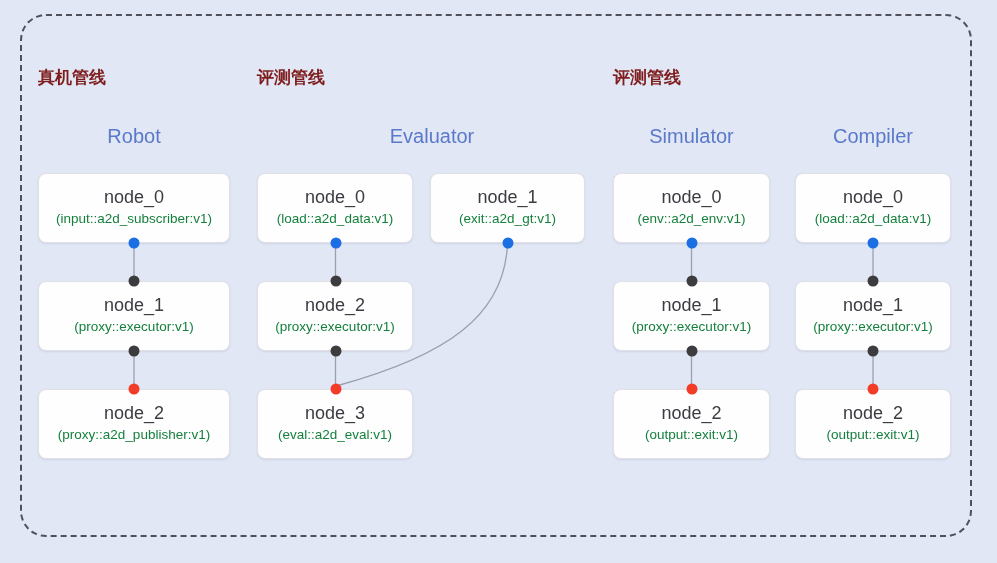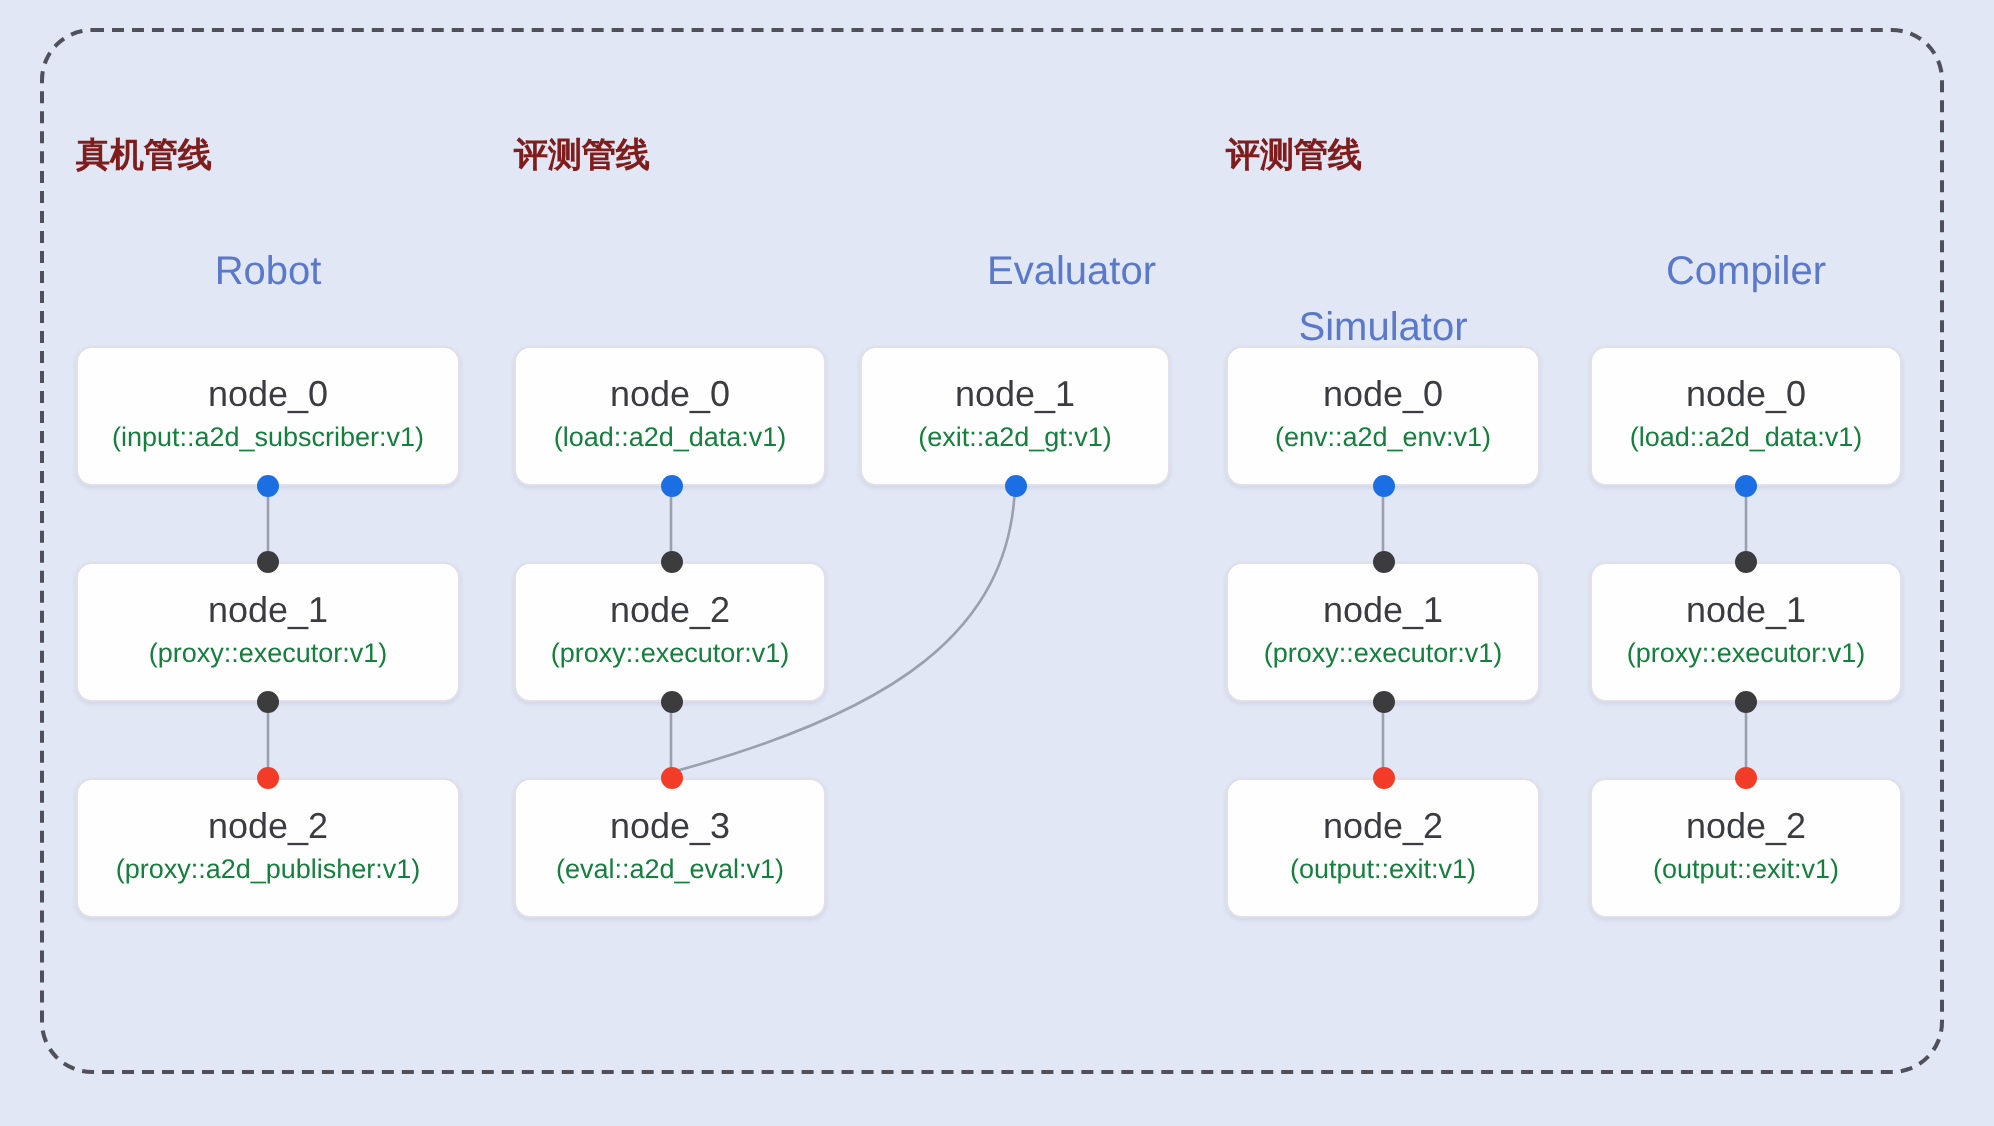--- a/index.html
+++ b/index.html
@@ -73,41 +73,41 @@
   <div class="node" style="left:38px;top:281px;width:192px;">
     <div class="t">node_1</div>
     <div class="s">(proxy::executor:v1)</div>
   </div>
   <div class="node" style="left:38px;top:389px;width:192px;">
     <div class="t">node_2</div>
     <div class="s">(proxy::a2d_publisher:v1)</div>
   </div>
 
   <div class="title-zh" style="left:257px;width:328px;">评测管线</div>
-  <div class="title-en" style="left:250px;width:328px;text-align:right;">Evaluator</div>
+  <div class="title-en" style="left:268px;width:328px;">Evaluator</div>
 
   <div class="node" style="left:257px;top:173px;width:156px;">
     <div class="t">node_0</div>
     <div class="s">(load::a2d_data:v1)</div>
   </div>
   <div class="node" style="left:430px;top:173px;width:155px;">
     <div class="t">node_1</div>
     <div class="s">(exit::a2d_gt:v1)</div>
   </div>
   <div class="node" style="left:257px;top:281px;width:156px;">
     <div class="t">node_2</div>
     <div class="s">(proxy::executor:v1)</div>
   </div>
   <div class="node" style="left:257px;top:389px;width:156px;">
     <div class="t">node_3</div>
     <div class="s">(eval::a2d_eval:v1)</div>
   </div>
 
   <div class="title-zh" style="left:613px;width:157px;">评测管线</div>
-  <div class="title-en" style="left:613px;width:157px;margin-top:28px;">Simulator</div>
+  <div class="title-en" style="left:613px;width:157px;">Simulator</div>
 
   <div class="node" style="left:613px;top:173px;width:157px;">
     <div class="t">node_0</div>
     <div class="s">(env::a2d_env:v1)</div>
   </div>
   <div class="node" style="left:613px;top:281px;width:157px;">
     <div class="t">node_1</div>
     <div class="s">(proxy::executor:v1)</div>
   </div>
   <div class="node" style="left:613px;top:389px;width:157px;">

